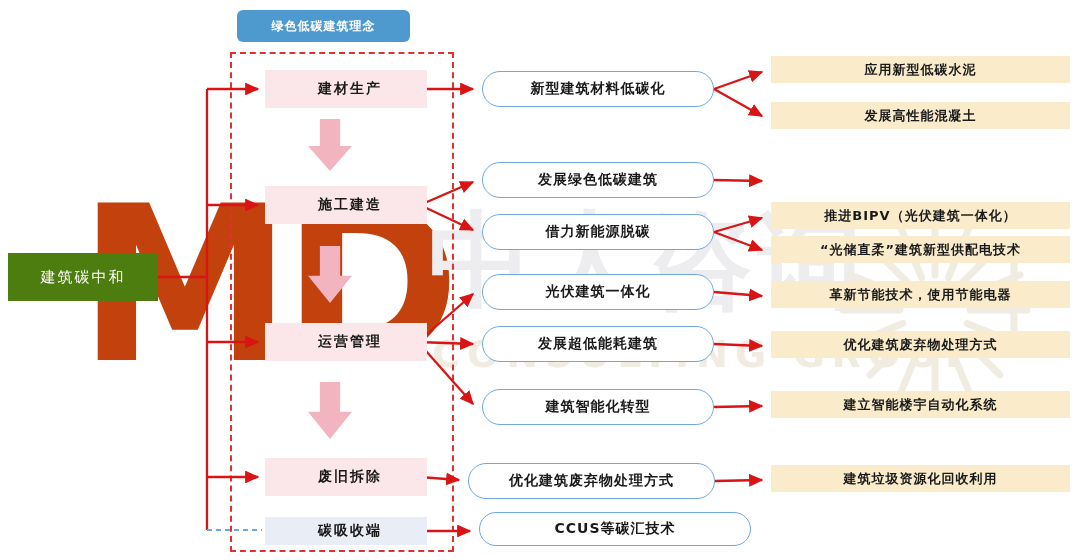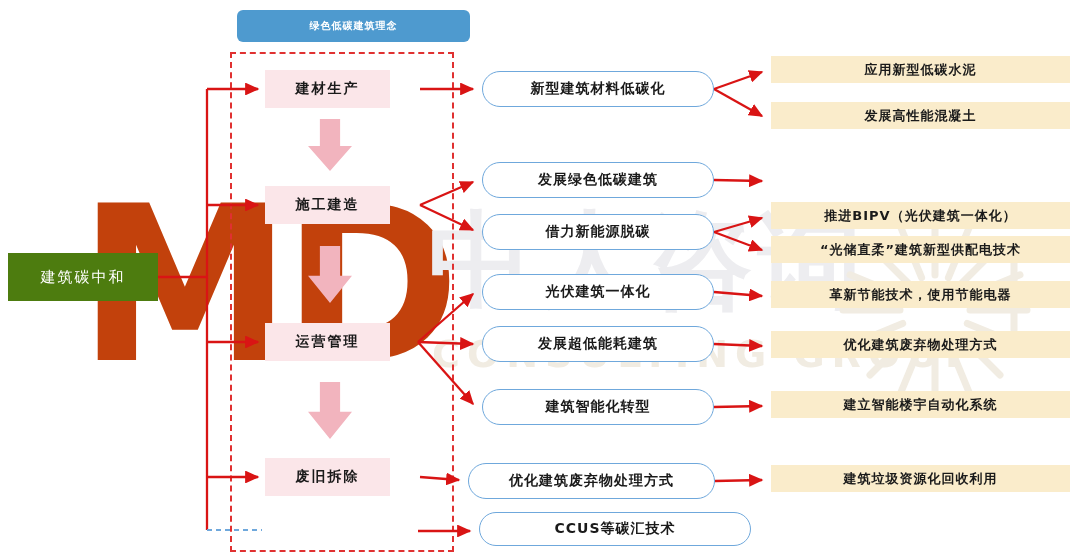--- a/index.html
+++ b/index.html
@@ -9,31 +9,31 @@
   }
   
   .wm{position:absolute;pointer-events:none;user-select:none;}
   .wm-md{left:78px;top:178px;font-size:215px;font-weight:bold;line-height:1;color:#c2410c;letter-spacing:-10px;}
   .wm-cn{left:428px;top:208px;font-size:104px;font-weight:bold;line-height:1;color:#ededf0;letter-spacing:6px;}
   .wm-en{left:432px;top:335px;font-size:38px;font-weight:bold;line-height:1;color:#f1ece2;letter-spacing:7px;}
   .wm-svg{left:0;top:0;}
   
   .dashed-frame{position:absolute;left:230px;top:52px;width:220px;height:496px;border:2px dashed #e03131;z-index:1;}
   .title-box{
-    position:absolute;left:237px;top:10px;width:233px;height:32px;background:#4e9acf;border-radius:6px;
-    display:flex;align-items:center;justify-content:center;color:#fff;font-weight:bold;font-size:10px;letter-spacing:1px;z-index:4;
+    position:absolute;left:237px;top:10px;width:173px;height:32px;background:#4e9acf;border-radius:6px;
+    display:flex;align-items:center;justify-content:center;color:#fff;font-weight:bold;font-size:12px;letter-spacing:1px;z-index:4;
   }
   .root-box{
     position:absolute;left:8px;top:253px;width:150px;height:48px;background:#4d7c0f;
     display:flex;align-items:center;justify-content:center;color:#fff;font-weight:normal;font-size:15px;letter-spacing:2px;z-index:4;
   }
   
   .stage{
-    position:absolute;left:265px;width:125px;height:38px;background:#fbe6e9;
-    display:flex;align-items:center;justify-content:center;font-weight:bold;font-size:14px;letter-spacing:2px;z-index:3;
+    position:absolute;left:265px;width:154px;height:38px;background:#fbe6e9;
+    display:flex;align-items:center;justify-content:center;font-weight:bold;font-size:14px;letter-spacing:2px;z-index:3;padding-left:8px;
   }
   .stage.absorb{background:#e9edf6;height:28px;}
   .measure{
     position:absolute;left:482px;width:232px;height:36px;background:#ffffff;border:1.5px solid #6fa8dc;border-radius:18px;
     display:flex;align-items:center;justify-content:center;font-weight:bold;font-size:14px;letter-spacing:1px;z-index:3;box-sizing:border-box;
   }
   .action{
     position:absolute;left:771px;width:299px;height:27px;background:#faeccb;
     display:flex;align-items:center;justify-content:center;font-weight:bold;font-size:13px;letter-spacing:1px;z-index:3;
   }
@@ -114,20 +114,21 @@
 
   <div class="dashed-frame"></div>
 
   <div class="title-box">绿色低碳建筑理念</div>
   <div class="root-box">建筑碳中和</div>
 
   <div class="stage" style="top:70px">建材生产</div>
   <div class="stage" style="top:186px">施工建造</div>
   <div class="stage" style="top:323px">运营管理</div>
   <div class="stage" style="top:458px">废旧拆除</div>
+  <div class="stage absorb" style="top:517px">碳吸收端</div>
 
   <div class="block-arrow" style="top:119px;height:52px"></div>
   <div class="block-arrow" style="top:246px;height:57px"></div>
   <div class="block-arrow" style="top:382px;height:57px"></div>
 
   <div class="measure" style="top:71px">新型建筑材料低碳化</div>
   <div class="measure" style="top:162px">发展绿色低碳建筑</div>
   <div class="measure" style="top:214px">借力新能源脱碳</div>
   <div class="measure" style="top:274px">光伏建筑一体化</div>
   <div class="measure" style="top:326px">发展超低能耗建筑</div>

